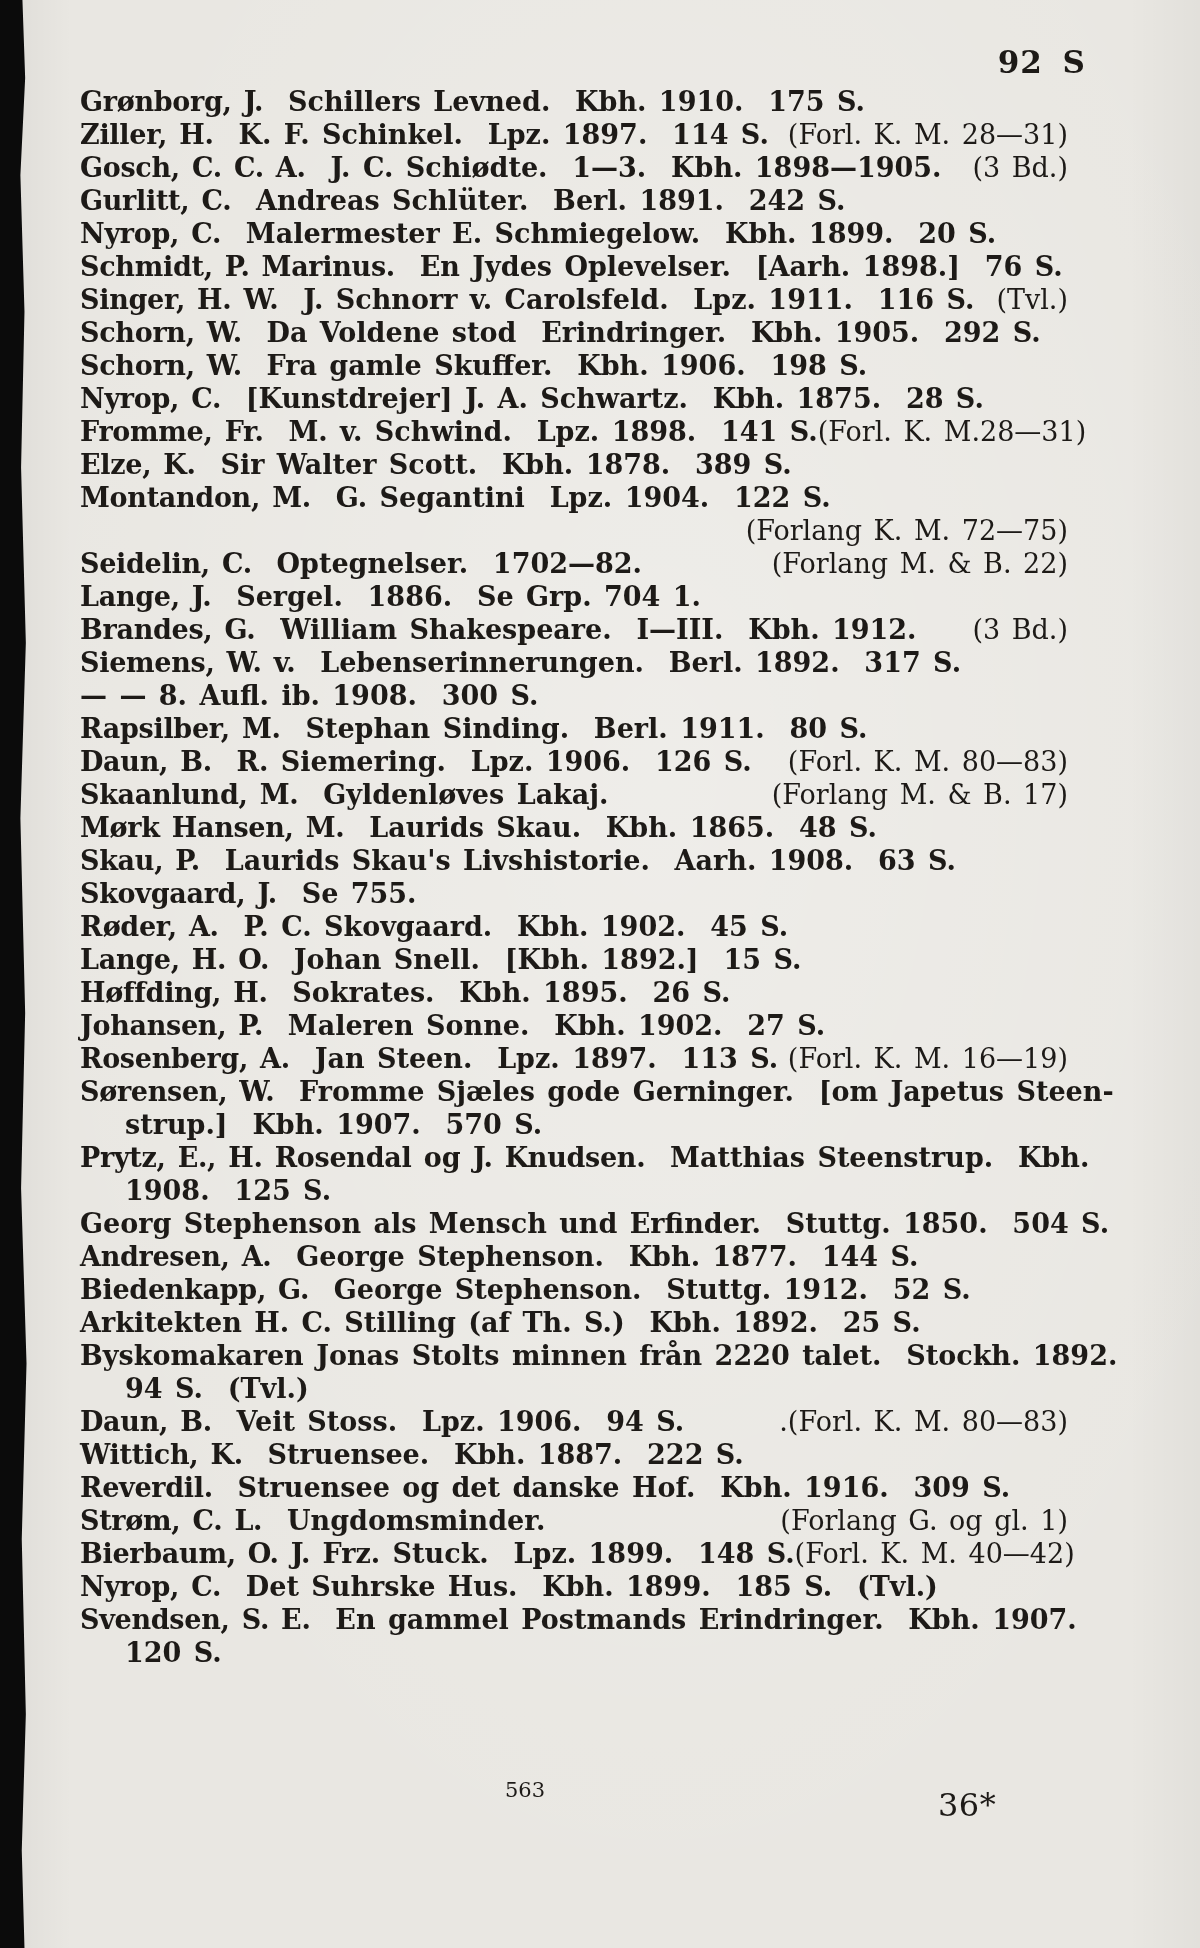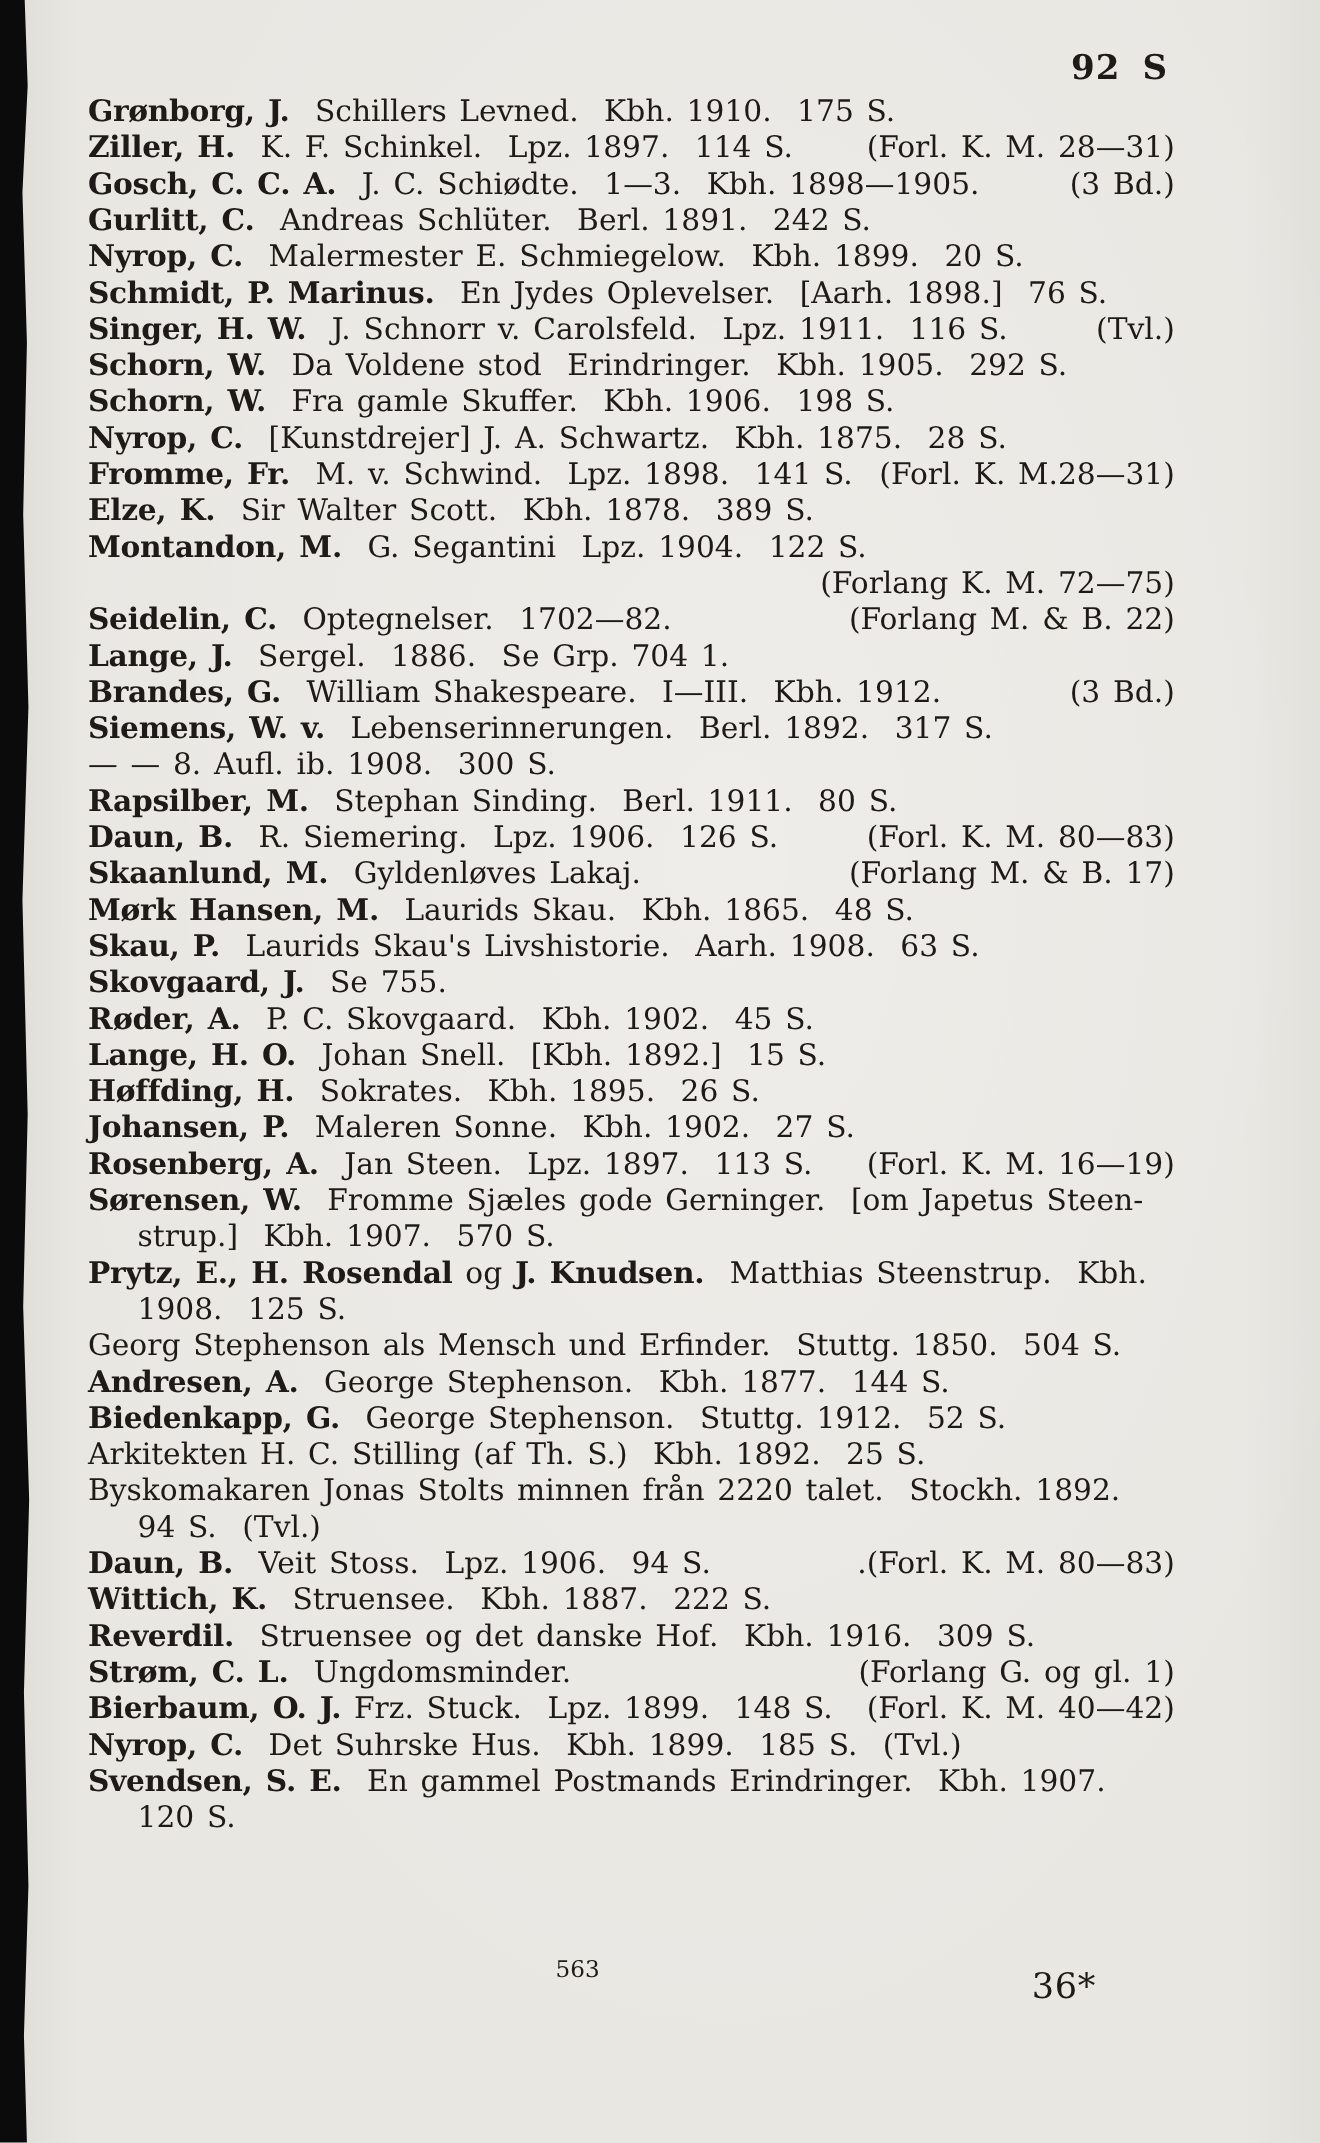--- a/index.html
+++ b/index.html
@@ -28,41 +28,42 @@
   .page-header {
     position: absolute;
     top: 44px;
     left: 0;
     width: 1062px;
     text-align: right;
     font-weight: 700;
     font-size: 31px;
     letter-spacing: 1px;
     word-spacing: 8px;
+    padding-left: 24px;
   }
   .biblio {
     position: absolute;
     left: 80px;
     top: 86px;
     width: 988px;
   }
   .line {
     display: flex;
     justify-content: space-between;
     align-items: baseline;
     height: 33px;
     font-size: 27px;
     white-space: pre;
     word-spacing: 3px;
   }
   .line .left { white-space: pre; }
   .line .right { white-space: pre; }
   .line.indent { padding-left: 45px; }
   .bold { font-weight: 700; letter-spacing: -0.3px; }
-  .reg  { font-weight: 400; margin-top: 12px; }
+  .reg  { font-weight: 700; margin-top: 12px; }
   .page-footer-num {
     position: absolute;
     top: 1778px;
     left: 505px;
     font-size: 21px;
   }
   .page-footer-sig {
     position: absolute;
     top: 1786px;
     left: 938px;

